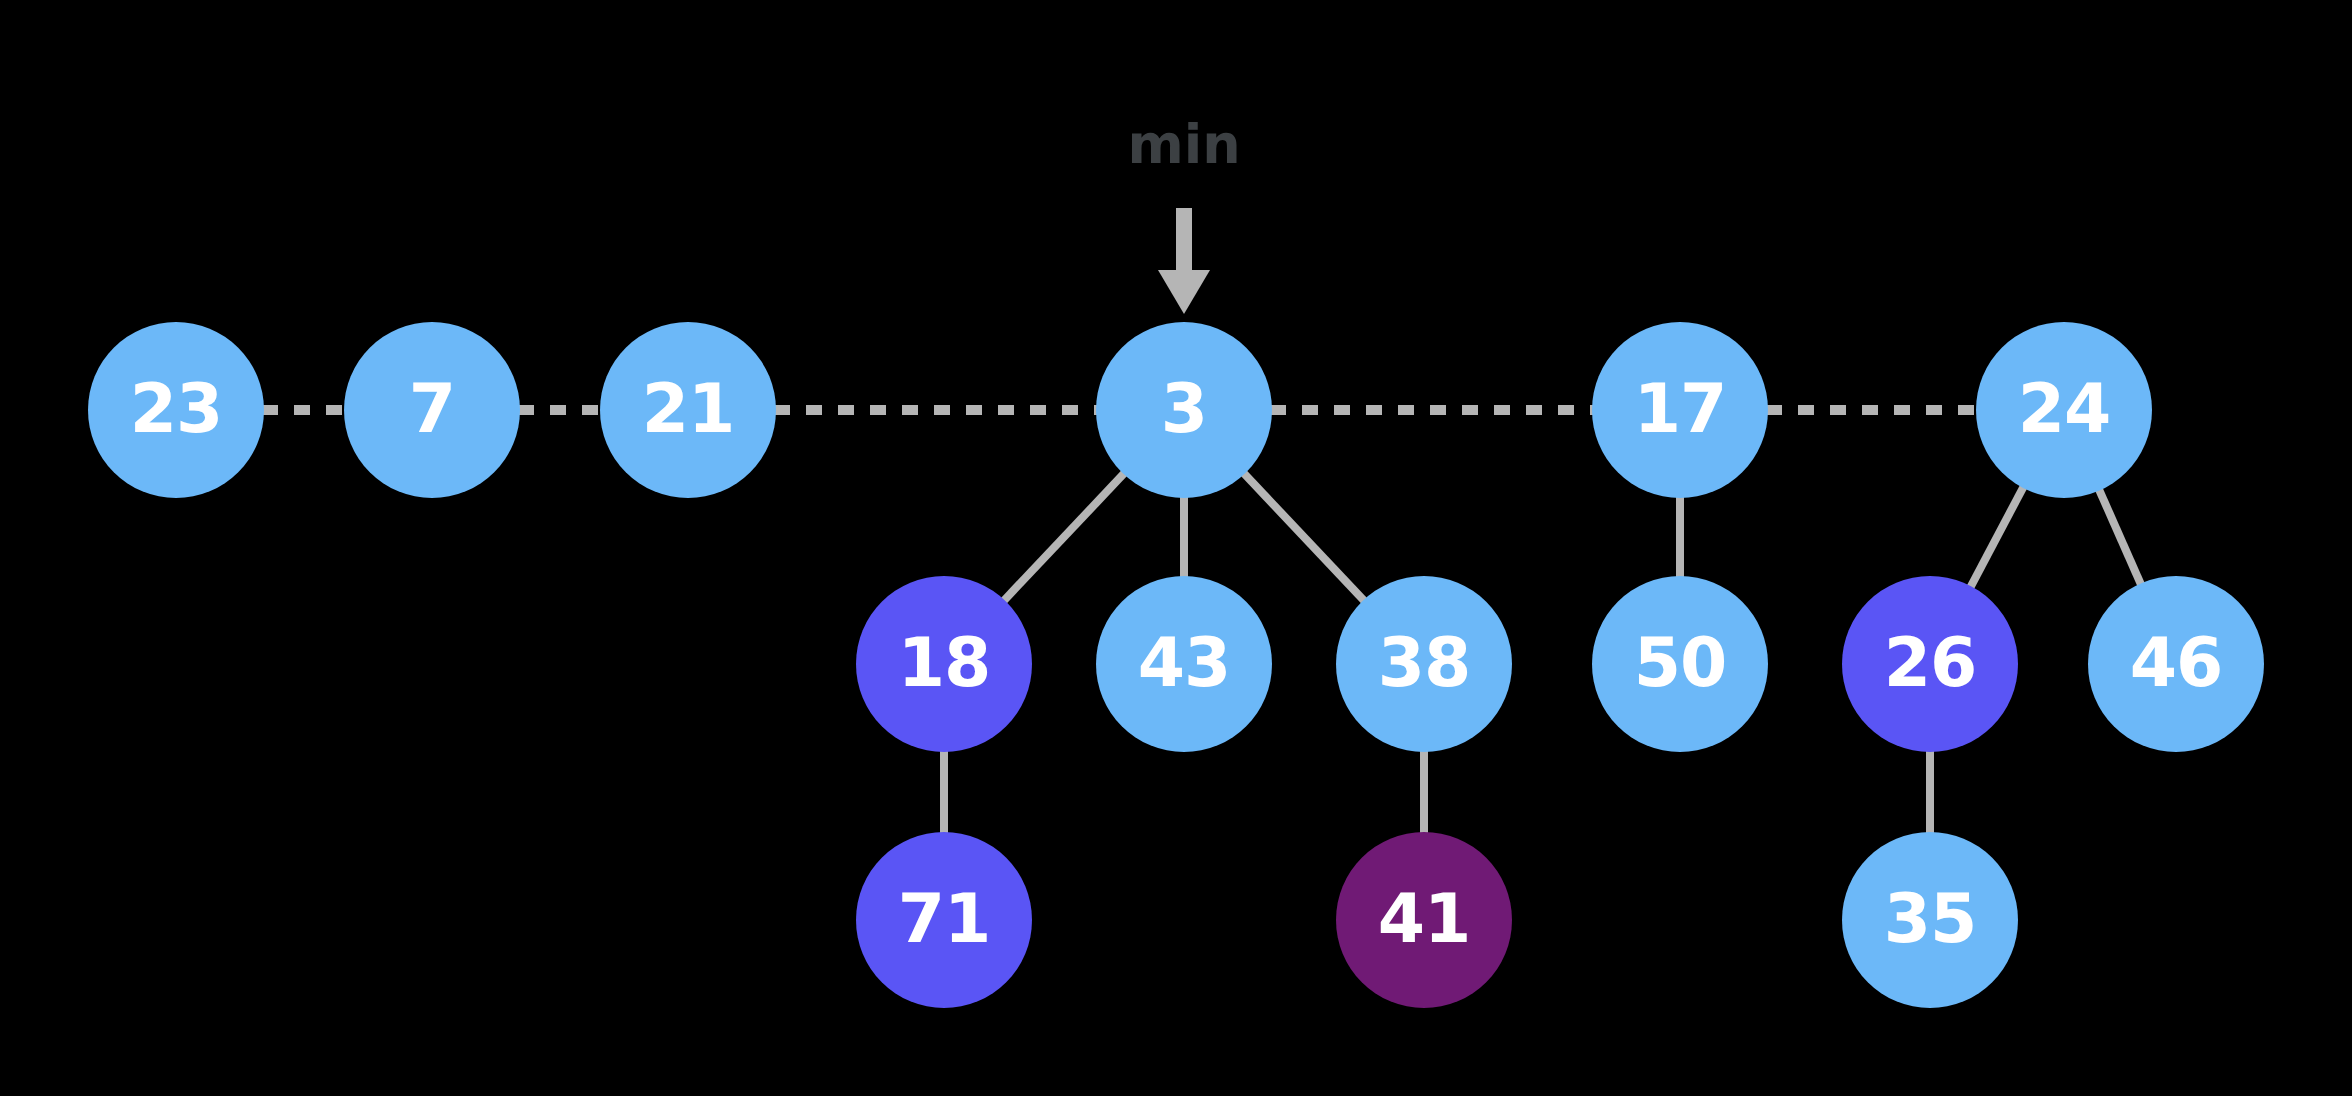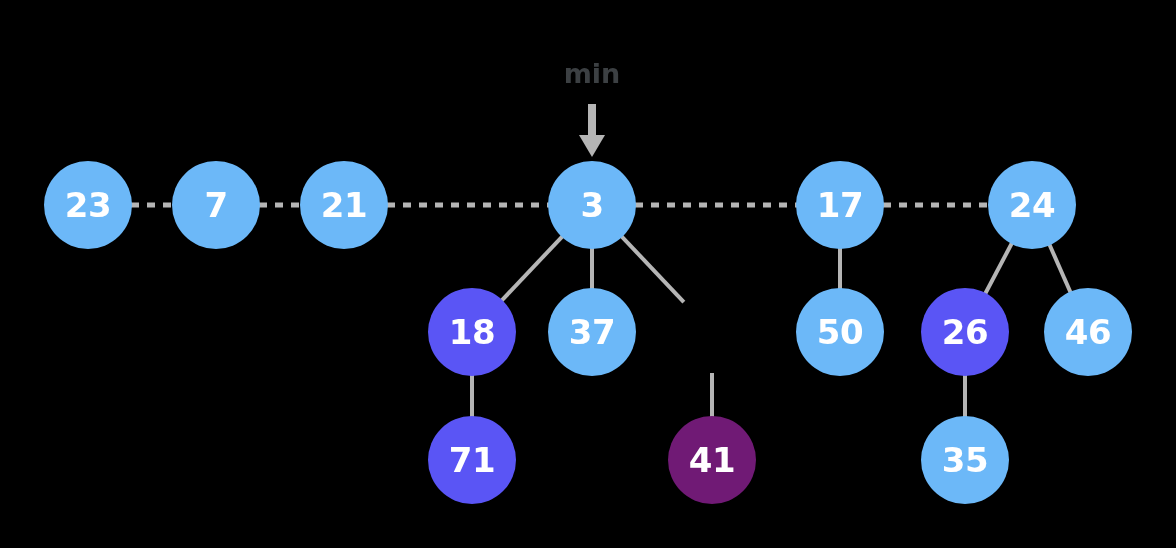--- a/index.html
+++ b/index.html
@@ -101,21 +101,24 @@
       <div class="node" style="left: 796px; top: 161px; width: 88px; height: 88px; background: rgb(108, 184, 248); font-size: 34px; color: rgb(255, 255, 255);">
         <span class="node-label">17</span>
       </div>
       <div class="node" style="left: 988px; top: 161px; width: 88px; height: 88px; background: rgb(108, 184, 248); font-size: 34px; color: rgb(255, 255, 255);">
         <span class="node-label">24</span>
       </div>
       <div class="node" style="left: 428px; top: 288px; width: 88px; height: 88px; background: rgb(90, 85, 245); font-size: 34px; color: rgb(255, 255, 255);">
         <span class="node-label">18</span>
       </div>
       <div class="node" style="left: 548px; top: 288px; width: 88px; height: 88px; background: rgb(108, 184, 248); font-size: 34px; color: rgb(255, 255, 255);">
-        <span class="node-label">37</span>
+        <span class="node-label">43</span>
+      </div>
+      <div class="node" style="left: 668px; top: 288px; width: 88px; height: 88px; background: rgb(108, 184, 248); font-size: 34px; color: rgb(255, 255, 255);">
+        <span class="node-label">38</span>
       </div>
       <div class="node" style="left: 796px; top: 288px; width: 88px; height: 88px; background: rgb(108, 184, 248); font-size: 34px; color: rgb(255, 255, 255);">
         <span class="node-label">50</span>
       </div>
       <div class="node" style="left: 921px; top: 288px; width: 88px; height: 88px; background: rgb(90, 85, 245); font-size: 34px; color: rgb(255, 255, 255); align-items: center;">
         <span class="node-label">26</span>
       </div>
       <div class="node" style="left: 1044px; top: 288px; width: 88px; height: 88px; background: rgb(108, 184, 248); font-size: 34px; color: rgb(255, 255, 255);">
         <span class="node-label">46</span>
       </div>

